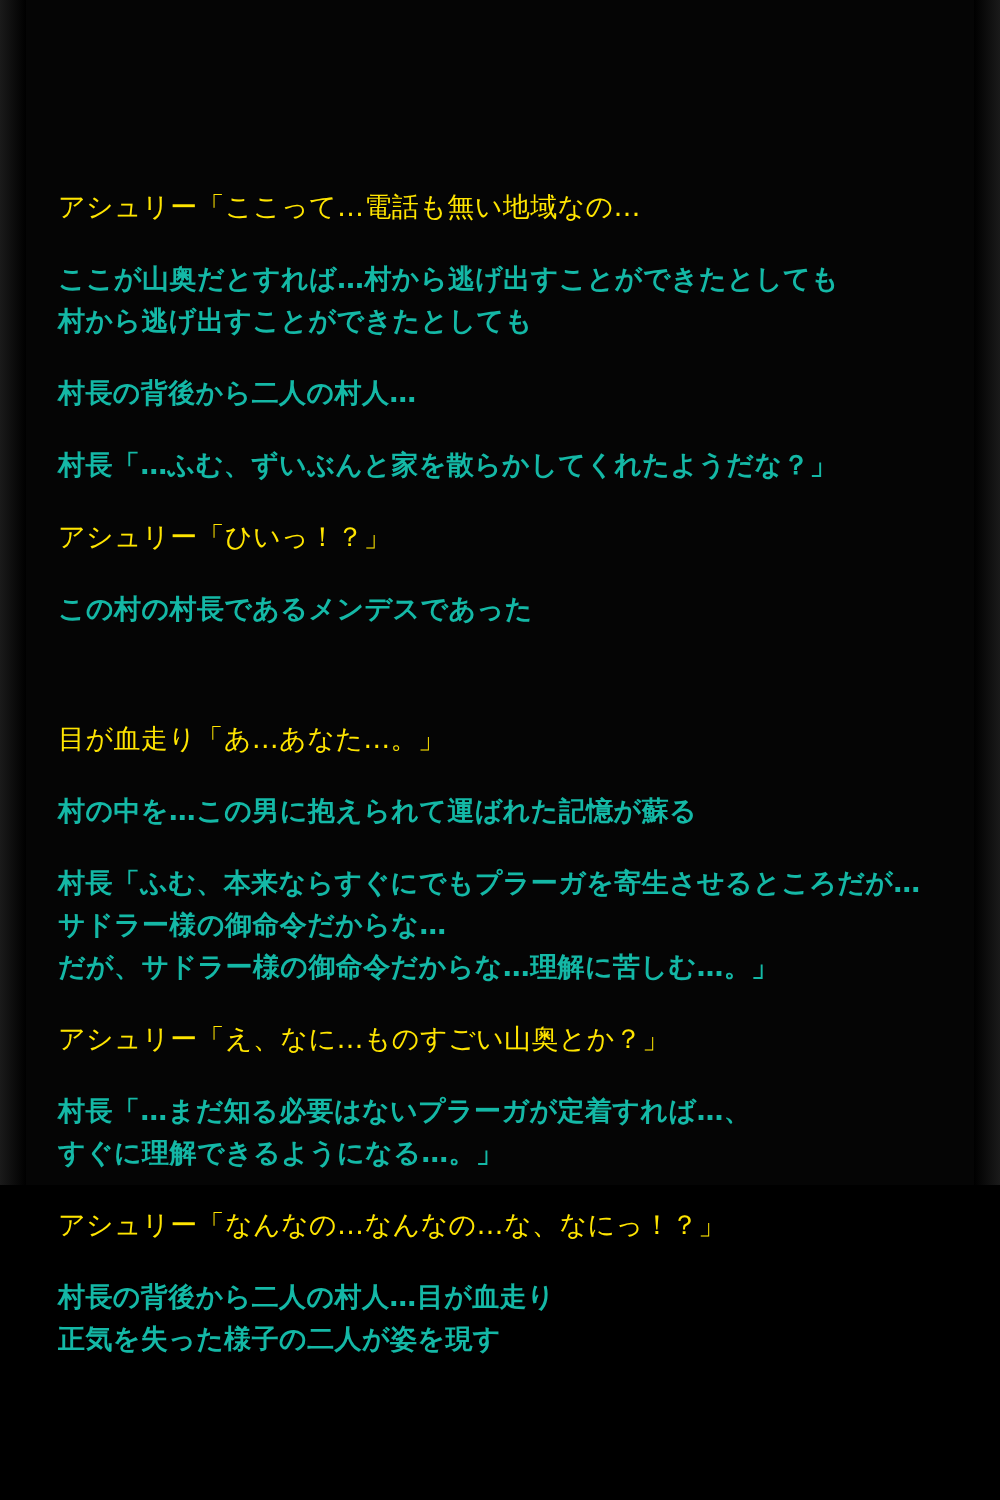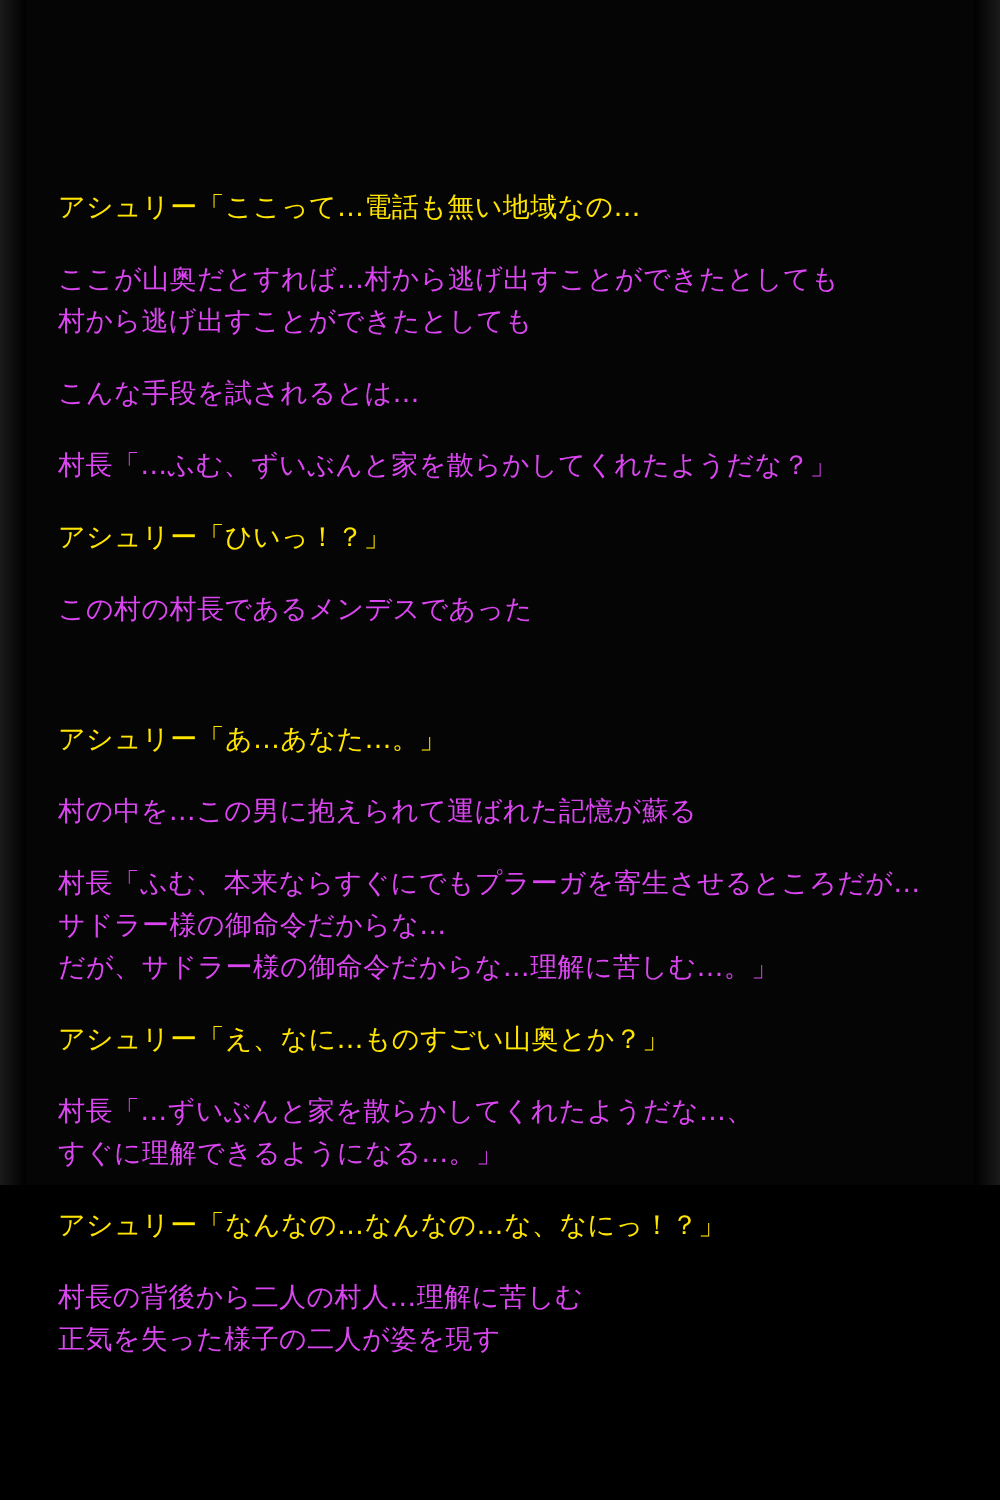--- a/index.html
+++ b/index.html
@@ -51,21 +51,22 @@
     font-size: 27px;
     line-height: 42px;
     letter-spacing: 0.4px;
     white-space: pre;
     color: #ffffff;
   }
   .speech .line {
     color: #ffe500;
   }
   .narration .line {
-    color: #d946ef;
+    color: #14b8a6;
+    font-weight: bold;
   }
   .gap-big {
     height: 58px;
   }
 </style>
 </head>
 <body>
 
 <div class="page">
   <div class="edge-left"></div>
@@ -73,51 +74,51 @@
 
   <div class="text-body" id="text-body">
       <p class="block speech">
         <span class="line">アシュリー「ここって…電話も無い地域なの…</span>
       </p>
       <p class="block narration">
         <span class="line">ここが山奥だとすれば…村から逃げ出すことができたとしても</span>
         <span class="line">村から逃げ出すことができたとしても</span>
       </p>
       <p class="block narration">
-        <span class="line">こんな手段を試されるとは…</span>
+        <span class="line">村長の背後から二人の村人…</span>
       </p>
       <p class="block narration">
         <span class="line">村長「…ふむ、ずいぶんと家を散らかしてくれたようだな？」</span>
       </p>
       <p class="block speech">
         <span class="line">アシュリー「ひいっ！？」</span>
       </p>
       <p class="block narration">
         <span class="line">この村の村長であるメンデスであった</span>
       </p>
       <div class="gap-big"></div>
       <p class="block speech">
-        <span class="line">アシュリー「あ…あなた…。」</span>
+        <span class="line">目が血走り「あ…あなた…。」</span>
       </p>
       <p class="block narration">
         <span class="line">村の中を…この男に抱えられて運ばれた記憶が蘇る</span>
       </p>
       <p class="block narration">
         <span class="line">村長「ふむ、本来ならすぐにでもプラーガを寄生させるところだが…</span>
         <span class="line">サドラー様の御命令だからな…</span>
         <span class="line">だが、サドラー様の御命令だからな…理解に苦しむ…。」</span>
       </p>
       <p class="block speech">
         <span class="line">アシュリー「え、なに…ものすごい山奥とか？」</span>
       </p>
       <p class="block narration">
-        <span class="line">村長「…ずいぶんと家を散らかしてくれたようだな…、</span>
+        <span class="line">村長「…まだ知る必要はないプラーガが定着すれば…、</span>
         <span class="line">すぐに理解できるようになる…。」</span>
       </p>
       <p class="block speech">
         <span class="line">アシュリー「なんなの…なんなの…な、なにっ！？」</span>
       </p>
       <p class="block narration">
-        <span class="line">村長の背後から二人の村人…理解に苦しむ</span>
+        <span class="line">村長の背後から二人の村人…目が血走り</span>
         <span class="line">正気を失った様子の二人が姿を現す</span>
       </p>
     </div>
 </div>
 
 </body></html>

